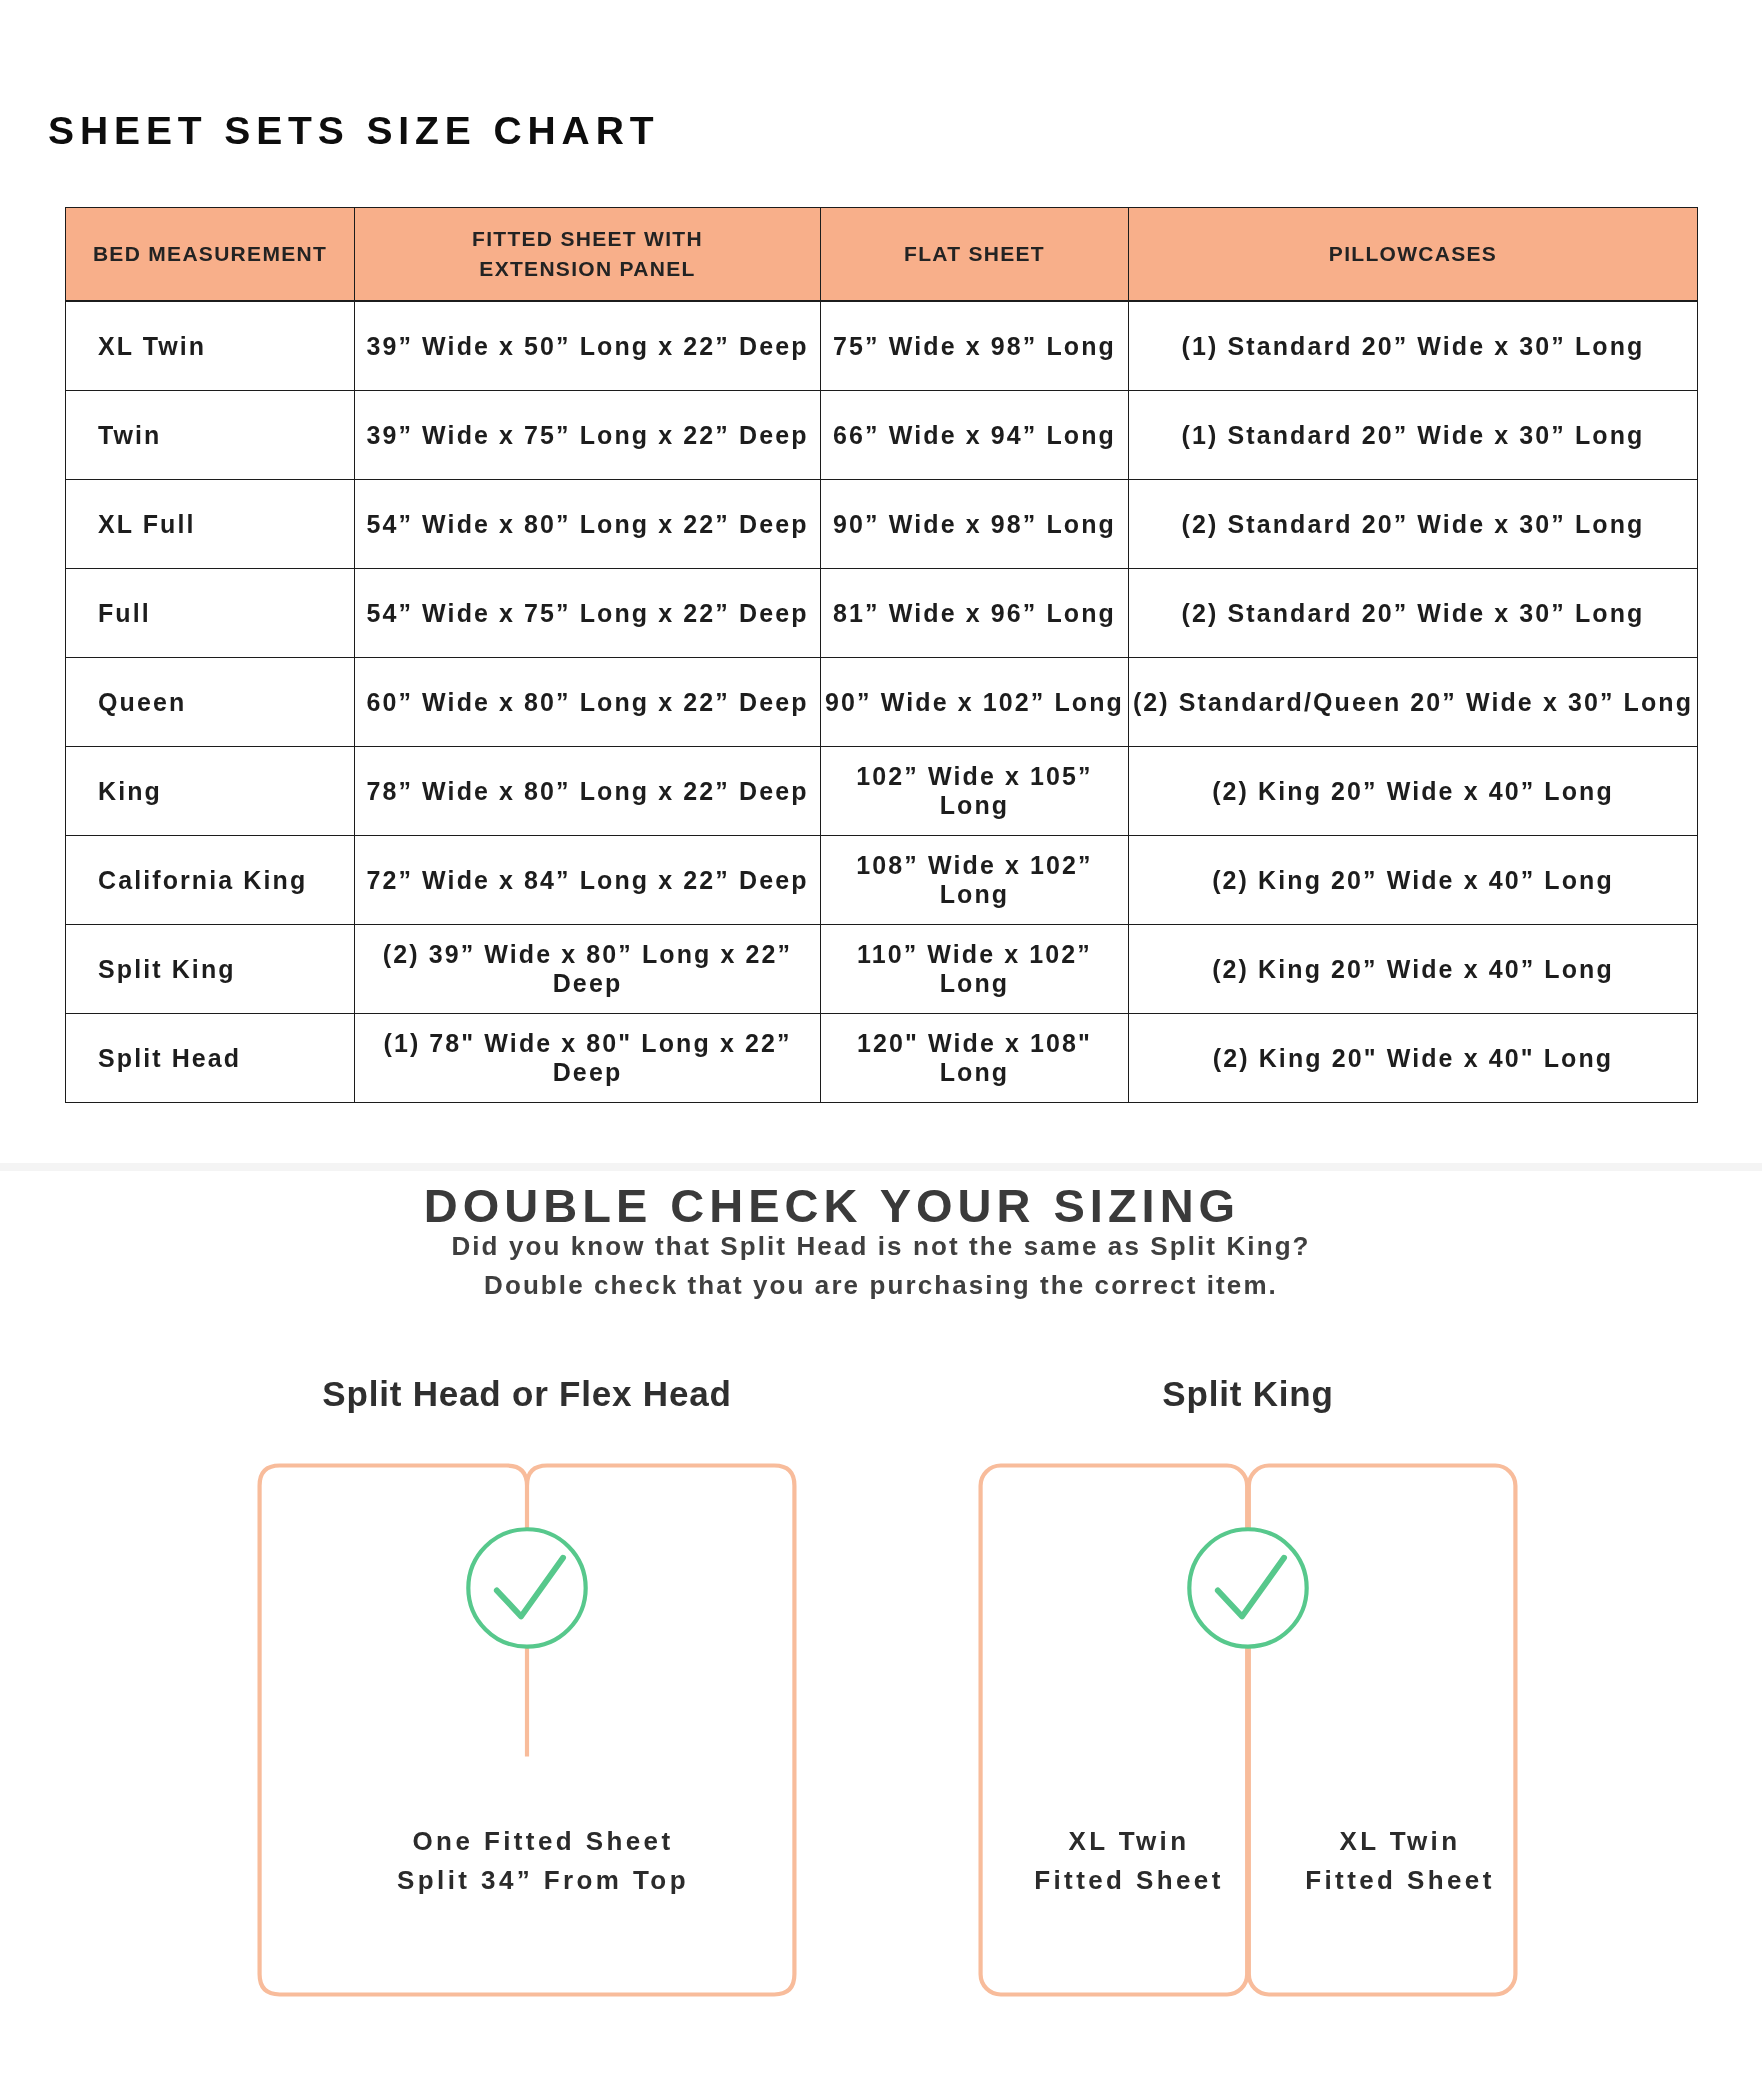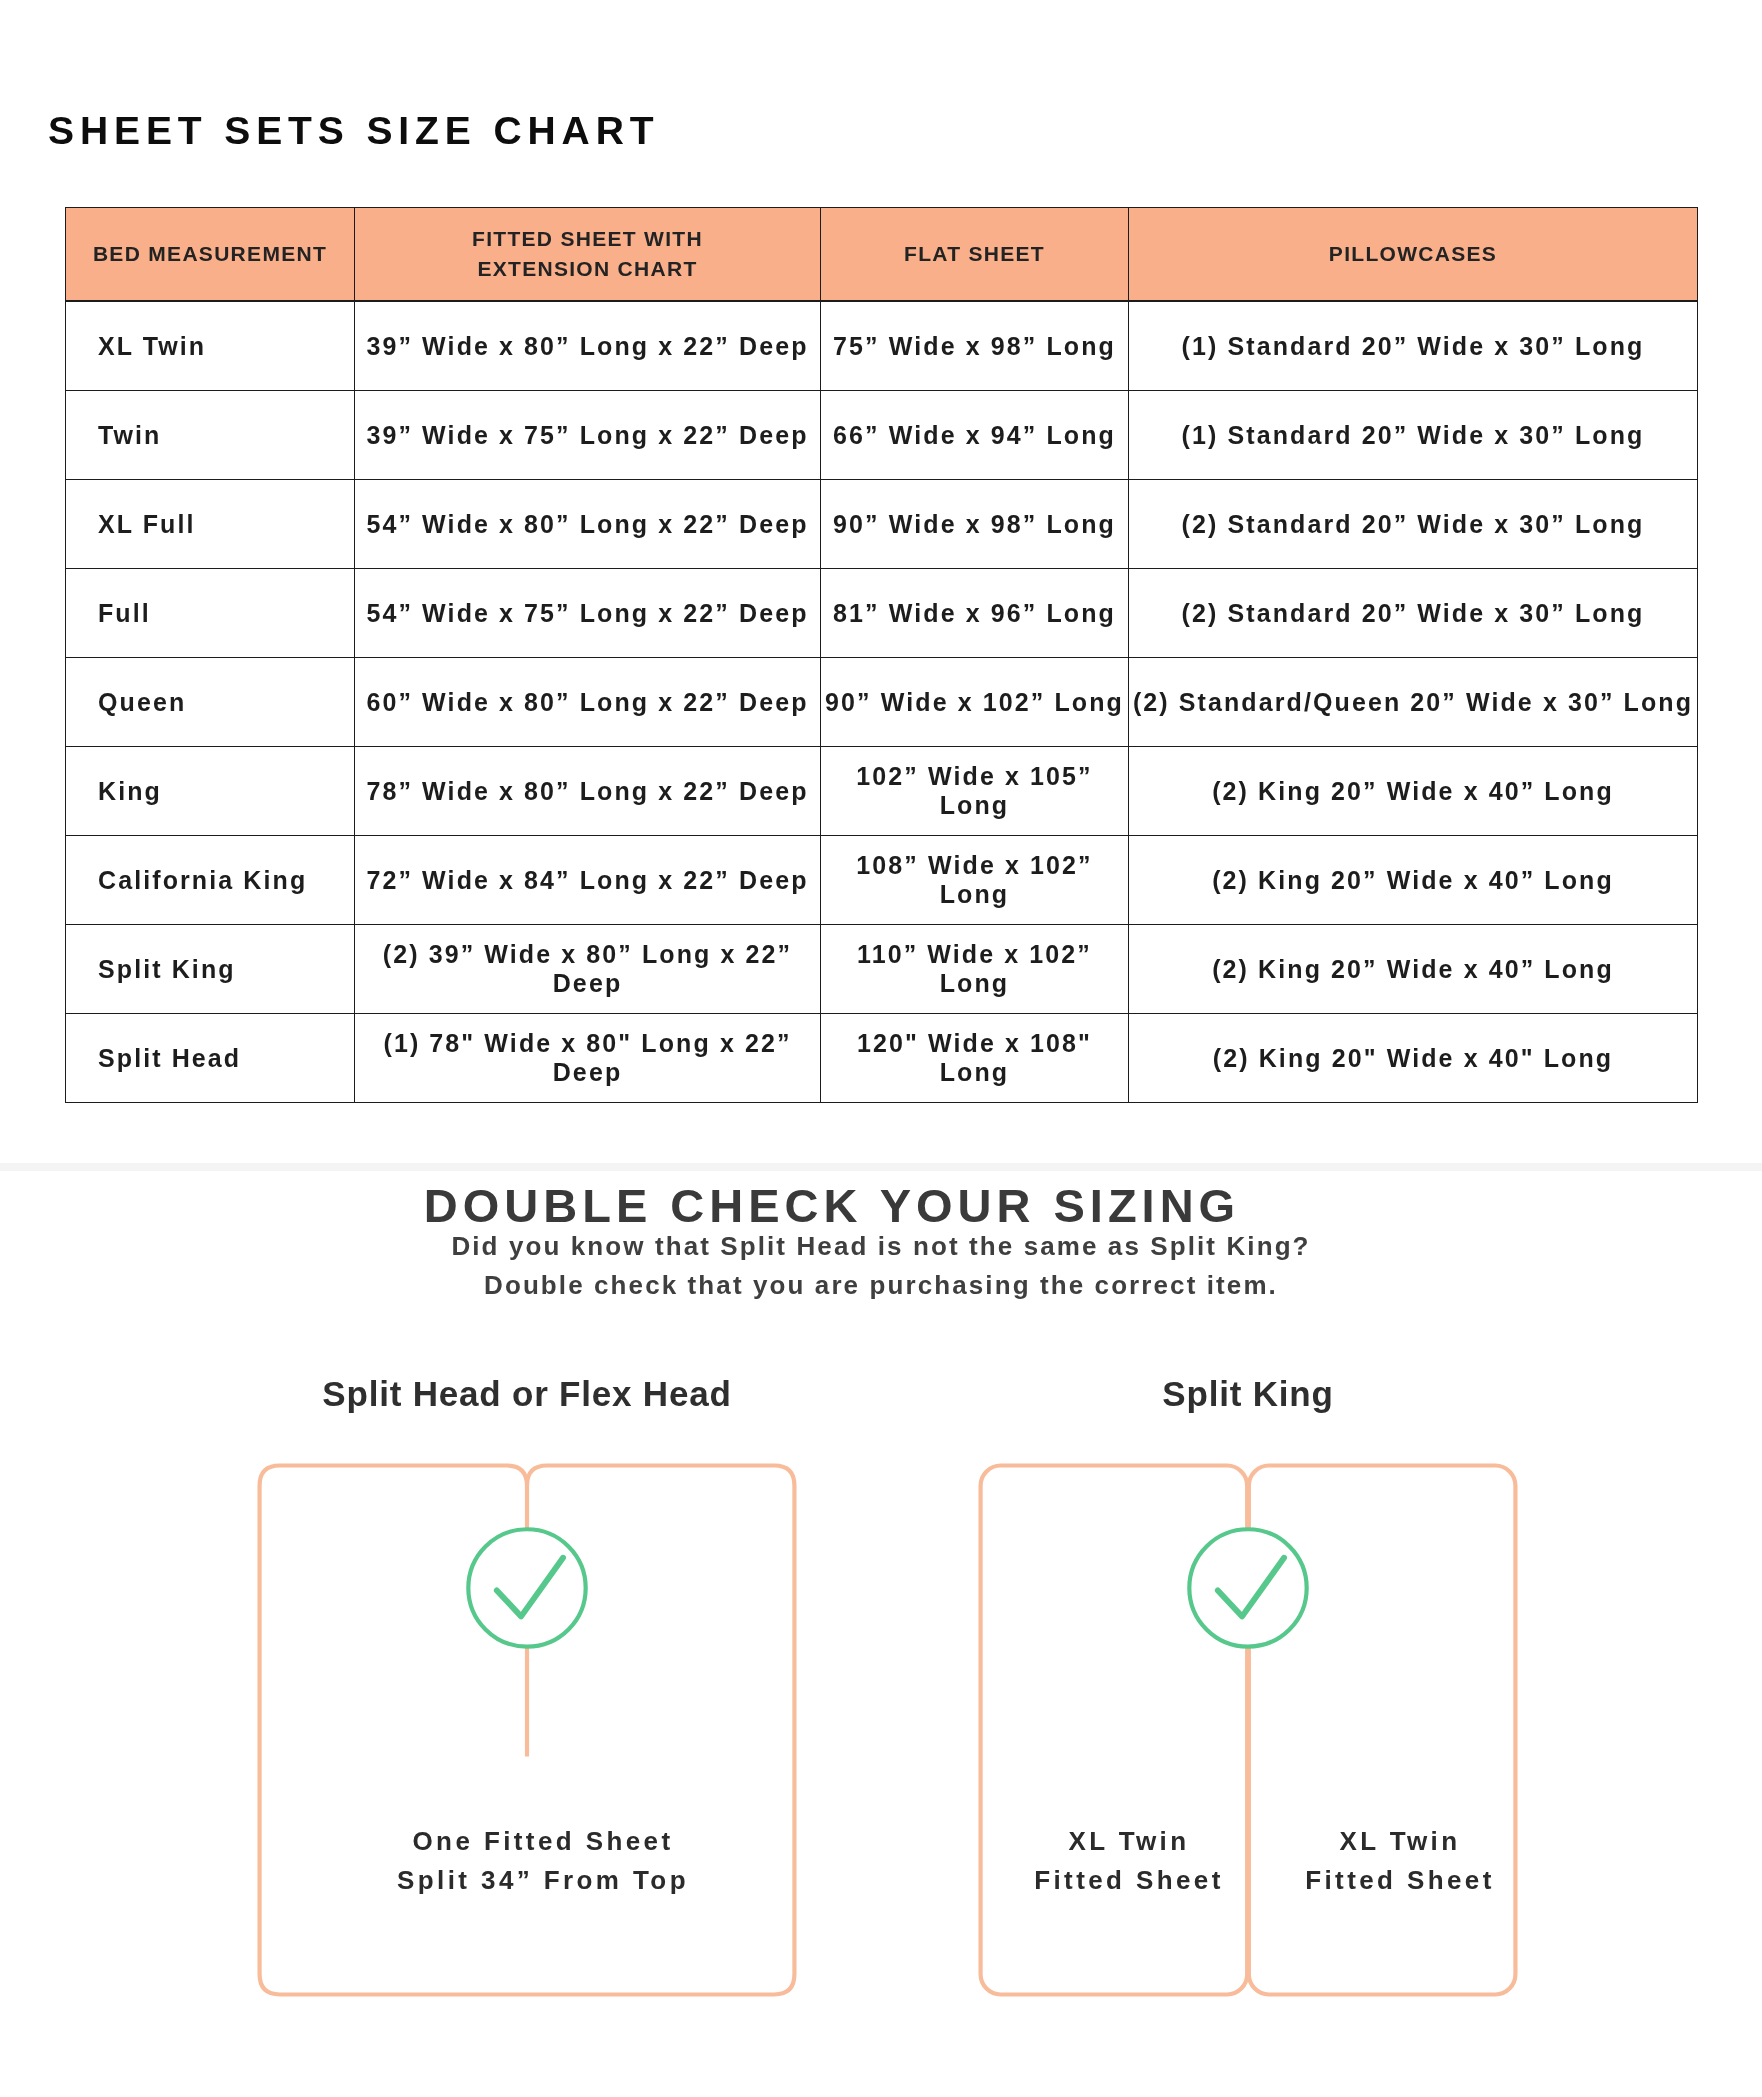--- a/index.html
+++ b/index.html
@@ -77,29 +77,29 @@
   <table class="size-table">
     <colgroup>
       <col style="width:289px">
         <col style="width:466px">
         <col style="width:308px">
         <col style="width:569px">
     </colgroup>
     <thead>
       <tr>
         <th><span class="th-inner">BED MEASUREMENT</span></th>
-        <th><span class="th-inner">FITTED SHEET WITH EXTENSION CHART</span></th>
+        <th><span class="th-inner">FITTED SHEET WITH EXTENSION PANEL</span></th>
         <th><span class="th-inner">FLAT SHEET</span></th>
         <th><span class="th-inner">PILLOWCASES</span></th>
       </tr>
     </thead>
     <tbody>
         <tr>
           <td class="col-bed">XL Twin</td>
-          <td>39” Wide x 80” Long x 22” Deep</td>
+          <td>39” Wide x 50” Long x 22” Deep</td>
           <td>75” Wide x 98” Long</td>
           <td>(1) Standard 20” Wide x 30” Long</td>
         </tr>
         <tr>
           <td class="col-bed">Twin</td>
           <td>39” Wide x 75” Long x 22” Deep</td>
           <td>66” Wide x 94” Long</td>
           <td>(1) Standard 20” Wide x 30” Long</td>
         </tr>
         <tr>

